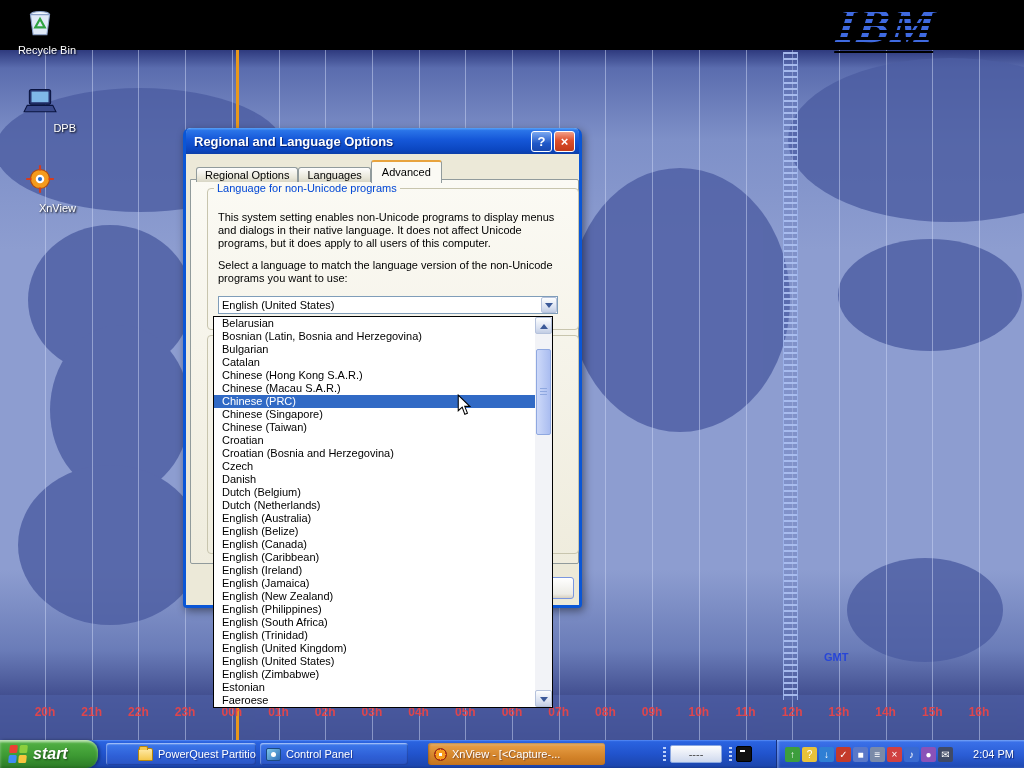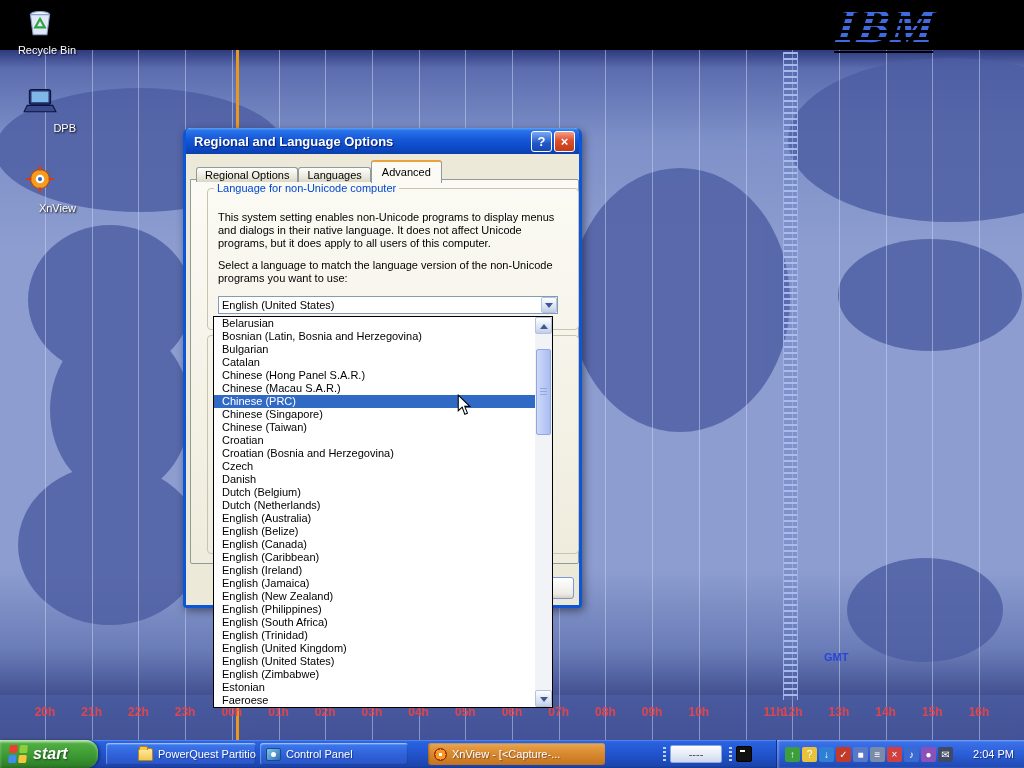--- a/index.html
+++ b/index.html
@@ -191,21 +191,21 @@
     <span style="left: 261.5px;">01h</span>
     <span style="left: 308.2px;">02h</span>
     <span style="left: 354.9px;">03h</span>
     <span style="left: 401.6px;">04h</span>
     <span style="left: 448.3px;">05h</span>
     <span style="left: 495px;">06h</span>
     <span style="left: 541.7px;">07h</span>
     <span style="left: 588.4px;">08h</span>
     <span style="left: 635.1px;">09h</span>
     <span style="left: 681.8px;">10h</span>
-    <span style="left: 728.5px; margin-left: 28px;">11h</span>
+    <span style="left: 728.5px;">11h</span>
     <span style="left: 775.2px;">12h</span>
     <span style="left: 821.9px;">13h</span>
     <span style="left: 868.6px;">14h</span>
     <span style="left: 915.3px;">15h</span>
     <span style="left: 962px;">16h</span>
   </div>
 
 <div class="topband"></div>
 <div class="ibm">IBM</div>
 
@@ -246,41 +246,41 @@
       </span>
   </div>
   <div class="dlgbody">
     <div class="tabs">
       <span class="tab">Regional Options</span>
       <span class="tab">Languages</span>
       <span class="tab active">Advanced</span>
     </div>
     <div class="tabpage">
       <div class="groupbox">
-        <span class="gtitle">Language for non-Unicode computer</span>
+        <span class="gtitle">Language for non-Unicode programs</span>
         <div class="gtext desc">This system setting enables non-Unicode programs to display menus and dialogs in their native language. It does not affect Unicode programs, but it does apply to all users of this computer.</div>
         <div class="gtext instr">Select a language to match the language version of the non-Unicode programs you want to use:</div>
         <div class="combo">
           <span class="val">English (United States)</span>
           <span class="cbtn arr-dn"><i></i></span>
         </div>
       </div>
       <div class="groupfrag"></div>
     </div>
     <div class="applyfrag"></div>
   </div>
 </div>
 
 <div class="droplist">
   <div class="listitems">
       <div class="li">Belarusian</div>
       <div class="li">Bosnian (Latin, Bosnia and Herzegovina)</div>
       <div class="li">Bulgarian</div>
       <div class="li">Catalan</div>
-      <div class="li">Chinese (Hong Panel S.A.R.)</div>
+      <div class="li">Chinese (Hong Kong S.A.R.)</div>
       <div class="li">Chinese (Macau S.A.R.)</div>
       <div class="li sel">Chinese (PRC)</div>
       <div class="li">Chinese (Singapore)</div>
       <div class="li">Chinese (Taiwan)</div>
       <div class="li">Croatian</div>
       <div class="li">Croatian (Bosnia and Herzegovina)</div>
       <div class="li">Czech</div>
       <div class="li">Danish</div>
       <div class="li">Dutch (Belgium)</div>
       <div class="li">Dutch (Netherlands)</div>

